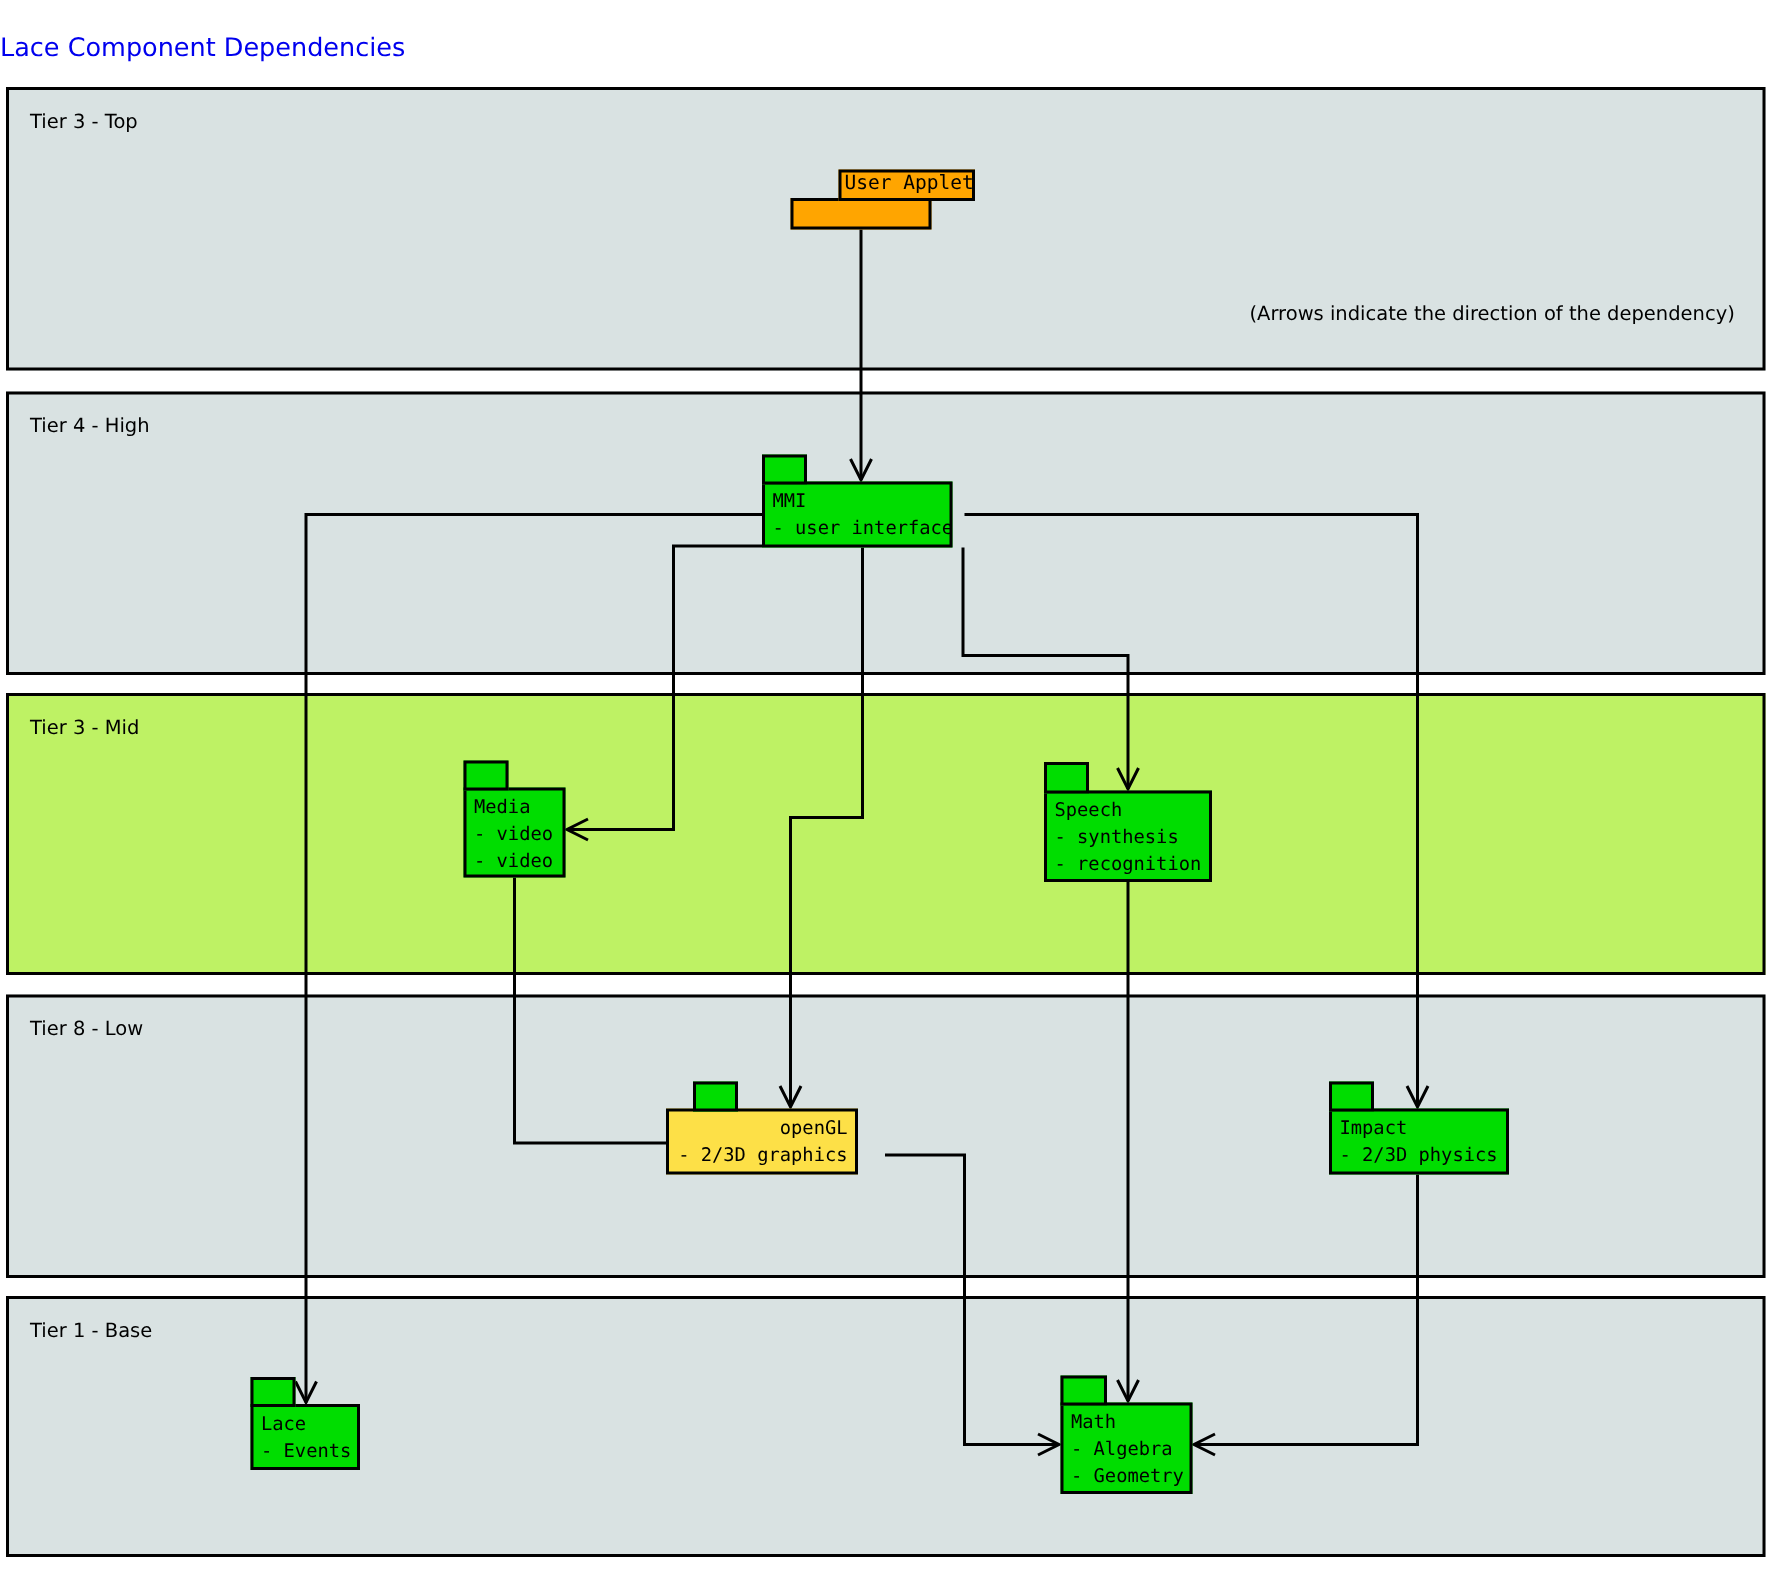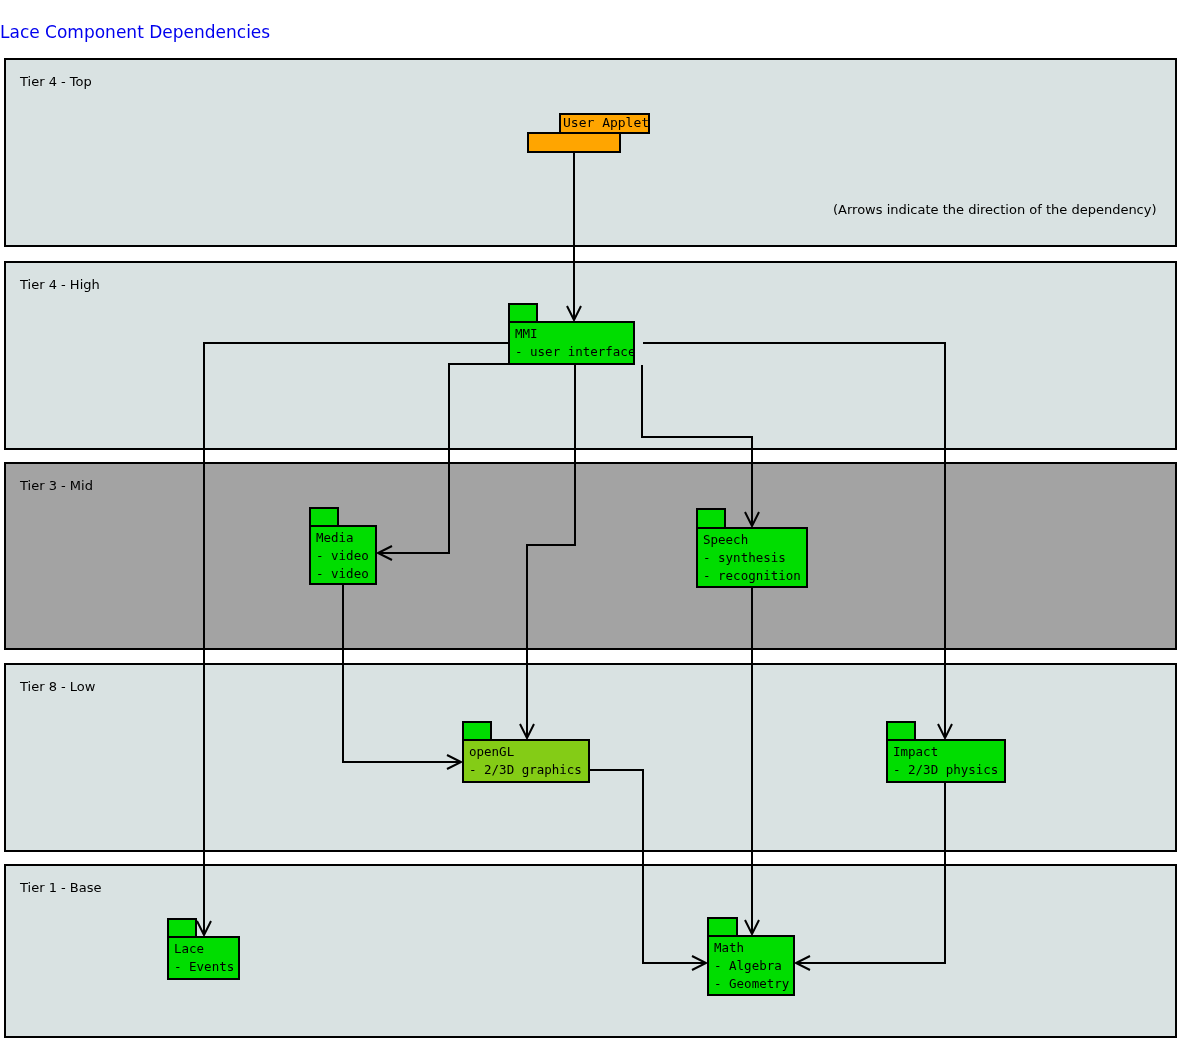--- a/index.html
+++ b/index.html
@@ -33,26 +33,26 @@
     padding:2px 5px;white-space:pre;color:#000;
   }
 </style>
 </head>
 <body>
 
 <div class="canvas">
   <div class="title" style="color: rgb(0, 0, 238);">Lace Component Dependencies</div>
   <div id="bands">
       <div class="band" style="top: 58px; height: 189px; background: rgb(217, 226, 226); border-color: rgb(0, 0, 0);">
-        <span class="band-label">Tier 4 - Top</span>
+        <span class="band-label">Tier 3 - Top</span>
       </div>
       <div class="band" style="top: 261px; height: 189px; background: rgb(217, 226, 226); border-color: rgb(0, 0, 0);">
         <span class="band-label">Tier 4 - High</span>
       </div>
-      <div class="band" style="top: 462px; height: 188px; background: #a3a3a3; border-color: rgb(0, 0, 0);">
+      <div class="band" style="top: 462px; height: 188px; background: #bef264; border-color: rgb(0, 0, 0);">
         <span class="band-label">Tier 3 - Mid</span>
       </div>
       <div class="band" style="top: 663px; height: 189px; background: rgb(217, 226, 226); border-color: rgb(0, 0, 0);">
         <span class="band-label">Tier 8 - Low</span>
       </div>
       <div class="band" style="top: 864px; height: 174px; background: rgb(217, 226, 226); border-color: rgb(0, 0, 0);">
         <span class="band-label">Tier 1 - Base</span>
       </div>
     </div>
   <svg id="edges" xmlns="http://www.w3.org/2000/svg">
@@ -89,21 +89,21 @@
       <div>
         <div class="pkg-tab" style="left: 309px; top: 507px; width: 30px; height: 20px; background: rgb(0, 221, 0); border-color: rgb(0, 0, 0);"></div>
         <div class="pkg-body" style="left: 309px; top: 525px; width: 68px; height: 60px; background: rgb(0, 221, 0); border-color: rgb(0, 0, 0);"><div>Media</div><div>- video</div><div>- video</div></div>
       </div>
       <div>
         <div class="pkg-tab" style="left: 696px; top: 508px; width: 30px; height: 21px; background: rgb(0, 221, 0); border-color: rgb(0, 0, 0);"></div>
         <div class="pkg-body" style="left: 696px; top: 527px; width: 112px; height: 61px; background: rgb(0, 221, 0); border-color: rgb(0, 0, 0);"><div>Speech</div><div>- synthesis</div><div>- recognition</div></div>
       </div>
       <div>
         <div class="pkg-tab" style="left: 462px; top: 721px; width: 30px; height: 20px; background: rgb(0, 221, 0); border-color: rgb(0, 0, 0);"></div>
-        <div class="pkg-body" style="left: 462px; top: 739px; width: 128px; height: 44px; background: #84cc16; border-color: rgb(0, 0, 0);"><div>openGL</div><div>- 2/3D graphics</div></div>
+        <div class="pkg-body" style="left: 444px; top: 739px; width: 128px; height: 44px; background: #fde047; border-color: rgb(0, 0, 0); text-align: right;"><div>openGL</div><div>- 2/3D graphics</div></div>
       </div>
       <div>
         <div class="pkg-tab" style="left: 886px; top: 721px; width: 30px; height: 20px; background: rgb(0, 221, 0); border-color: rgb(0, 0, 0);"></div>
         <div class="pkg-body" style="left: 886px; top: 739px; width: 120px; height: 44px; background: rgb(0, 221, 0); border-color: rgb(0, 0, 0);"><div>Impact</div><div>- 2/3D physics</div></div>
       </div>
       <div>
         <div class="pkg-tab" style="left: 167px; top: 918px; width: 30px; height: 20px; background: rgb(0, 221, 0); border-color: rgb(0, 0, 0);"></div>
         <div class="pkg-body" style="left: 167px; top: 936px; width: 73px; height: 44px; background: rgb(0, 221, 0); border-color: rgb(0, 0, 0);"><div>Lace</div><div>- Events</div></div>
       </div>
       <div>

